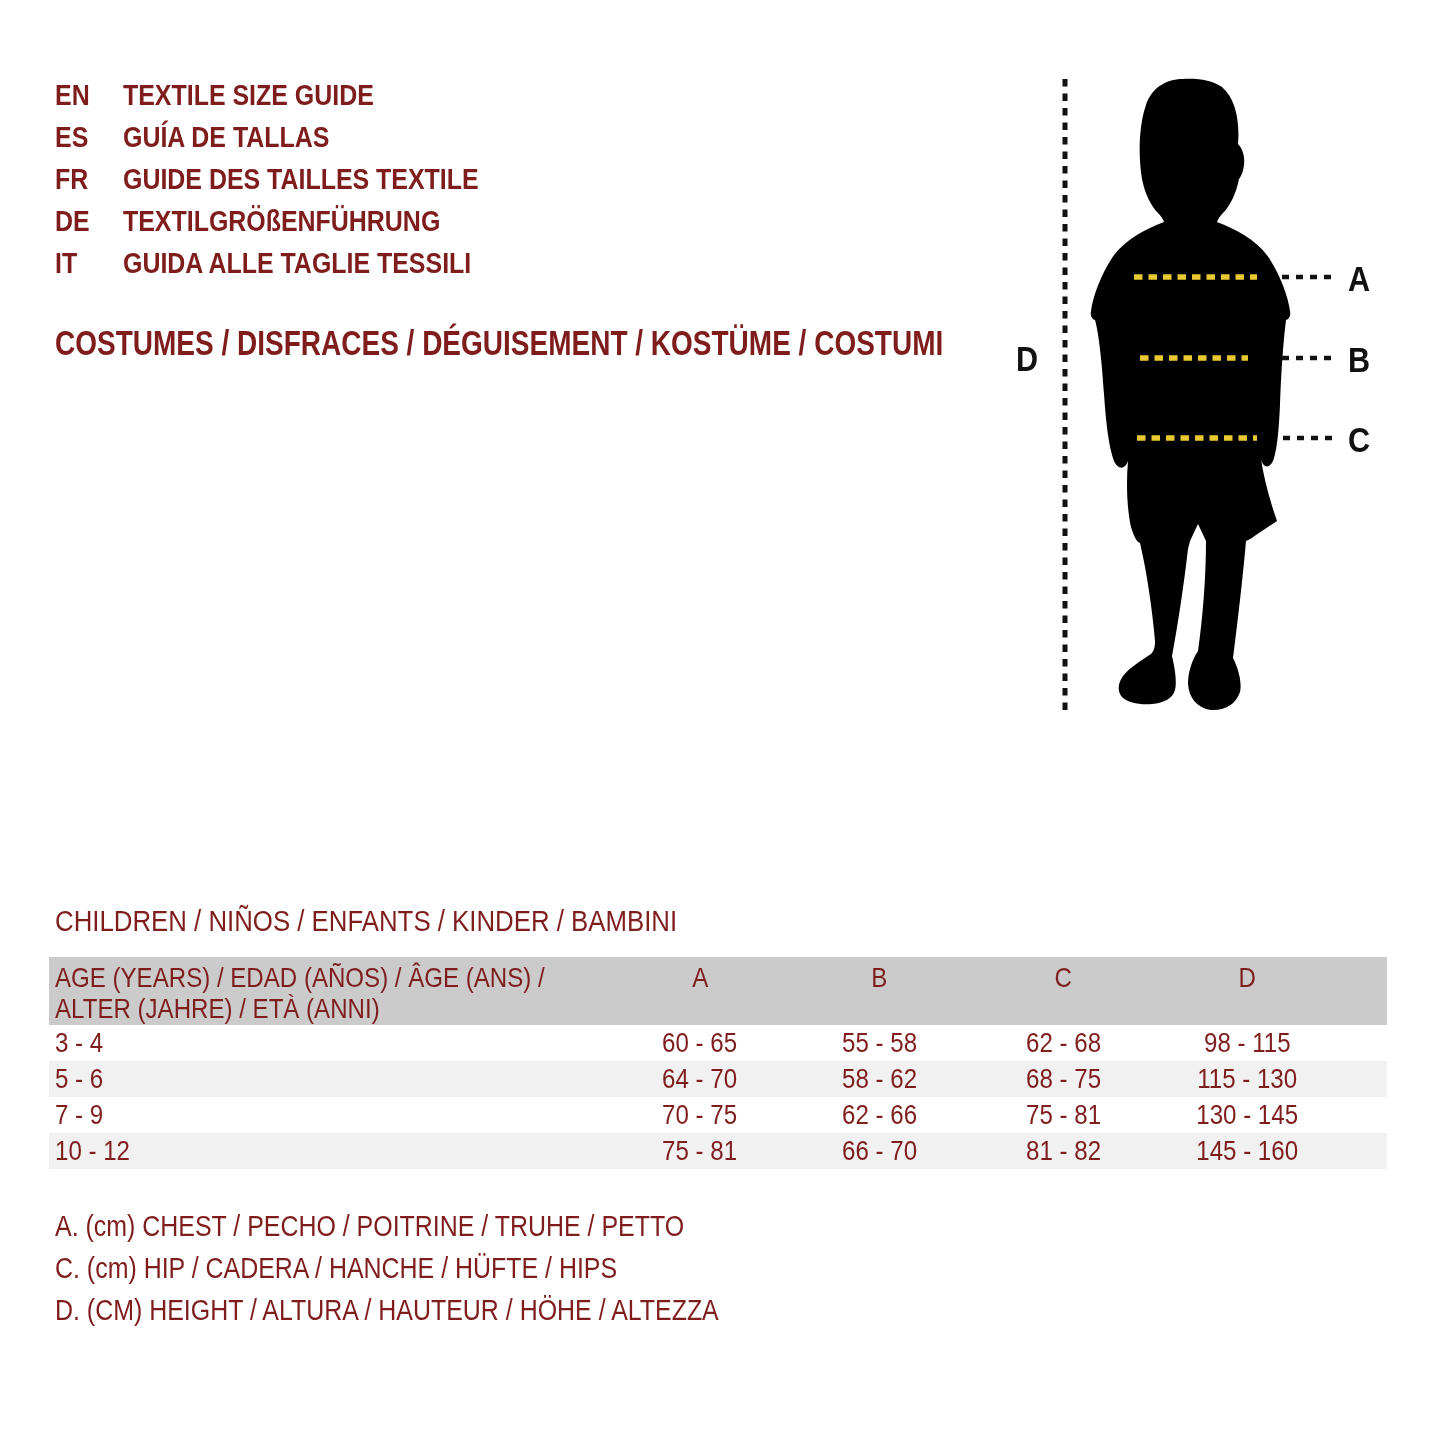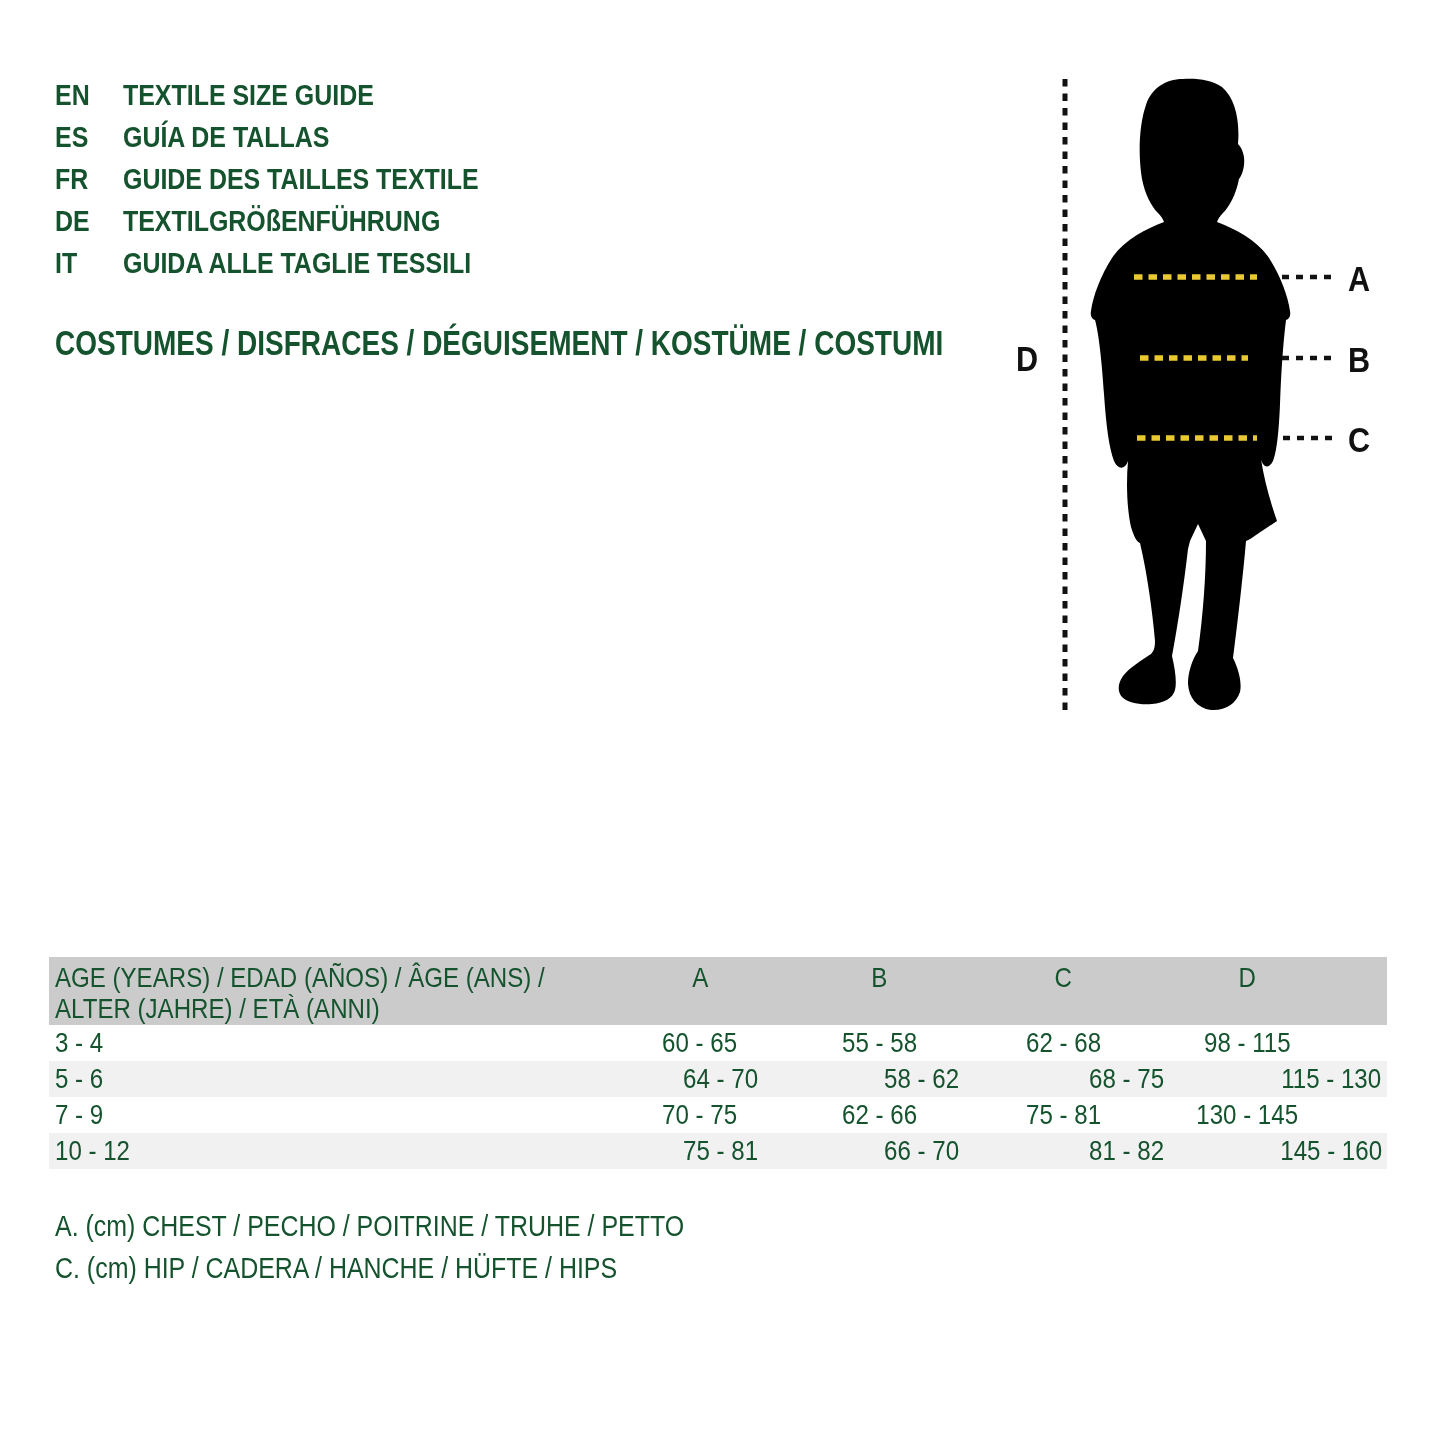--- a/index.html
+++ b/index.html
@@ -1,18 +1,18 @@
 <!DOCTYPE html>
 <html><head>
 <meta charset="utf-8">
 <style>
   html,body{margin:0;padding:0;background:#ffffff;}
   .page{
     position:relative;width:1445px;height:1444px;background:#ffffff;
-    font-family:"Liberation Sans", sans-serif;color:#14532d;overflow:hidden;
+    font-family:"Liberation Sans", sans-serif;color:#7f1d1d;overflow:hidden;
   }
   
   .cx{display:inline-block;transform:scaleX(.86);transform-origin:0 50%;white-space:nowrap;}
   .cxc{display:inline-block;transform:scaleX(.86);transform-origin:50% 50%;white-space:nowrap;}
 
   
   .lang-list{position:absolute;left:55px;top:74px;}
   .lang-row{display:flex;height:42px;align-items:center;font-size:29px;font-weight:700;}
   .lang-code{width:68px;flex:0 0 auto;}
 
@@ -29,21 +29,21 @@
 
   
   .size-table{position:absolute;left:49px;top:957px;width:1338px;font-size:28px;}
   .grid-row{display:grid;grid-template-columns:561px 180px 179px 189px 179px 50px;}
   .thead{background:#cbcbcb;height:68px;}
   .thead .agecell{padding:5px 0 0 6px;line-height:31px;font-size:28px;}
   .thead .lettercell{padding-top:5px;text-align:center;}
   .trow{height:36px;align-items:center;}
   .trow .agecell{padding-left:6px;}
   .trow .valcell{text-align:center;}
-  .row-alt{background:#f1f1f1;gap:21px;}
+  .row-alt{background:#f1f1f1;}
 
   
   .legend{position:absolute;left:55px;top:1205px;}
   .legend-line{height:42px;font-size:29px;font-weight:400;display:flex;align-items:center;}
 </style>
 </head>
 <body>
 
 <div class="page">
 
@@ -131,20 +131,23 @@
     <line x1="1282" y1="277" x2="1334" y2="277" stroke="#111" stroke-width="4.5" stroke-dasharray="7 7"></line>
     <line x1="1282" y1="358" x2="1334" y2="358" stroke="#111" stroke-width="4.5" stroke-dasharray="7 7"></line>
     <line x1="1283" y1="438" x2="1334" y2="438" stroke="#111" stroke-width="4.5" stroke-dasharray="7 7"></line>
 
     <text transform="translate(1348 291) scale(0.85 1)">A</text>
     <text transform="translate(1348 372) scale(0.85 1)">B</text>
     <text transform="translate(1348 452) scale(0.85 1)">C</text>
     <text transform="translate(1016 371) scale(0.85 1)">D</text>
   </svg>
 
+  <div class="children-heading">
+    <span class="cx">CHILDREN / NIÑOS / ENFANTS / KINDER / BAMBINI</span>
+  </div>
 
   <div class="size-table">
     <div class="grid-row thead">
       <div class="agecell">
         <span class="cx">AGE (YEARS) / EDAD (AÑOS) / ÂGE (ANS) /</span><br>
         <span class="cx">ALTER (JAHRE) / ETÀ (ANNI)</span>
       </div>
       <div class="lettercell"><span class="cxc">A</span></div>
       <div class="lettercell"><span class="cxc">B</span></div>
       <div class="lettercell"><span class="cxc">C</span></div>
@@ -189,15 +192,18 @@
     </div>
   </div>
 
   <div class="legend">
     <div class="legend-line">
         <span class="cx">A. (cm) CHEST / PECHO / POITRINE / TRUHE / PETTO</span>
       </div>
     <div class="legend-line">
         <span class="cx">C. (cm) HIP / CADERA / HANCHE / HÜFTE / HIPS</span>
       </div>
+    <div class="legend-line">
+        <span class="cx">D. (CM) HEIGHT / ALTURA / HAUTEUR / HÖHE / ALTEZZA</span>
+      </div>
   </div>
 
 </div>
 
 </body></html>

